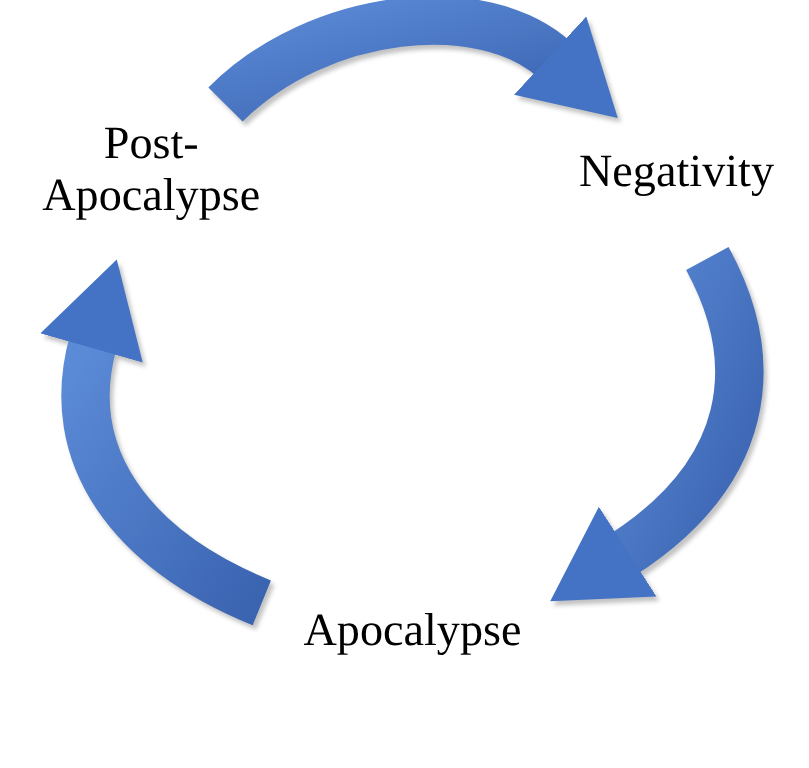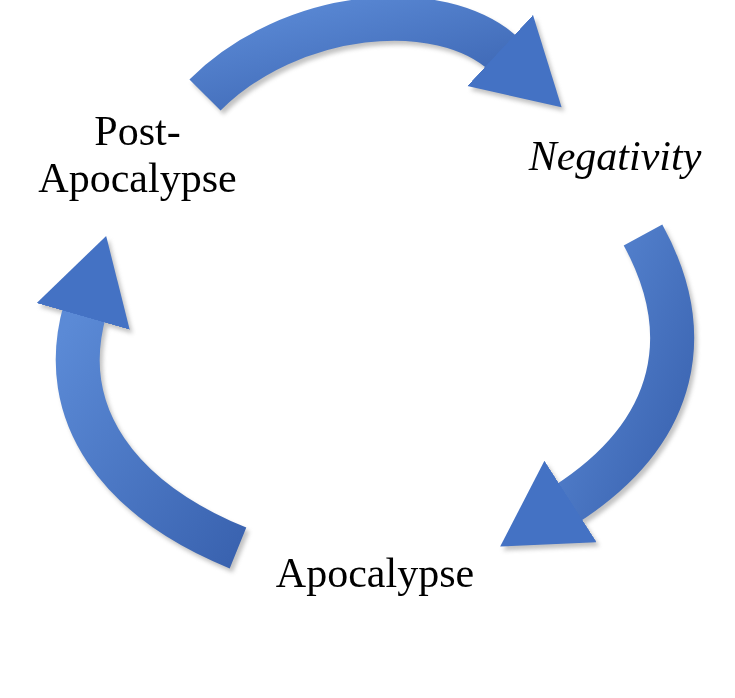--- a/index.html
+++ b/index.html
@@ -31,21 +31,21 @@
   .node-label {
     position: absolute;
     color: #000000;
     font-size: 42px;
     line-height: 1.12;
     text-align: center;
     white-space: nowrap;
   }
   .node-label .line { display: block; }
   #label-post { left: 10px;  top: 108px; width: 255px; }
-  #label-neg  { left: 495px; top: 133px; width: 240px; font-style: italic; }
+  #label-neg  { left: 495px; top: 133px; width: 240px; }
   #label-apoc { left: 245px; top: 550px; width: 260px; }
 </style>
 </head>
 <body>
 
 <div class="canvas">
 
   <svg class="cycle-svg" viewBox="0 0 735 698">
     <defs>
       <linearGradient id="arrowGrad" x1="0" y1="0" x2="1" y2="1">

